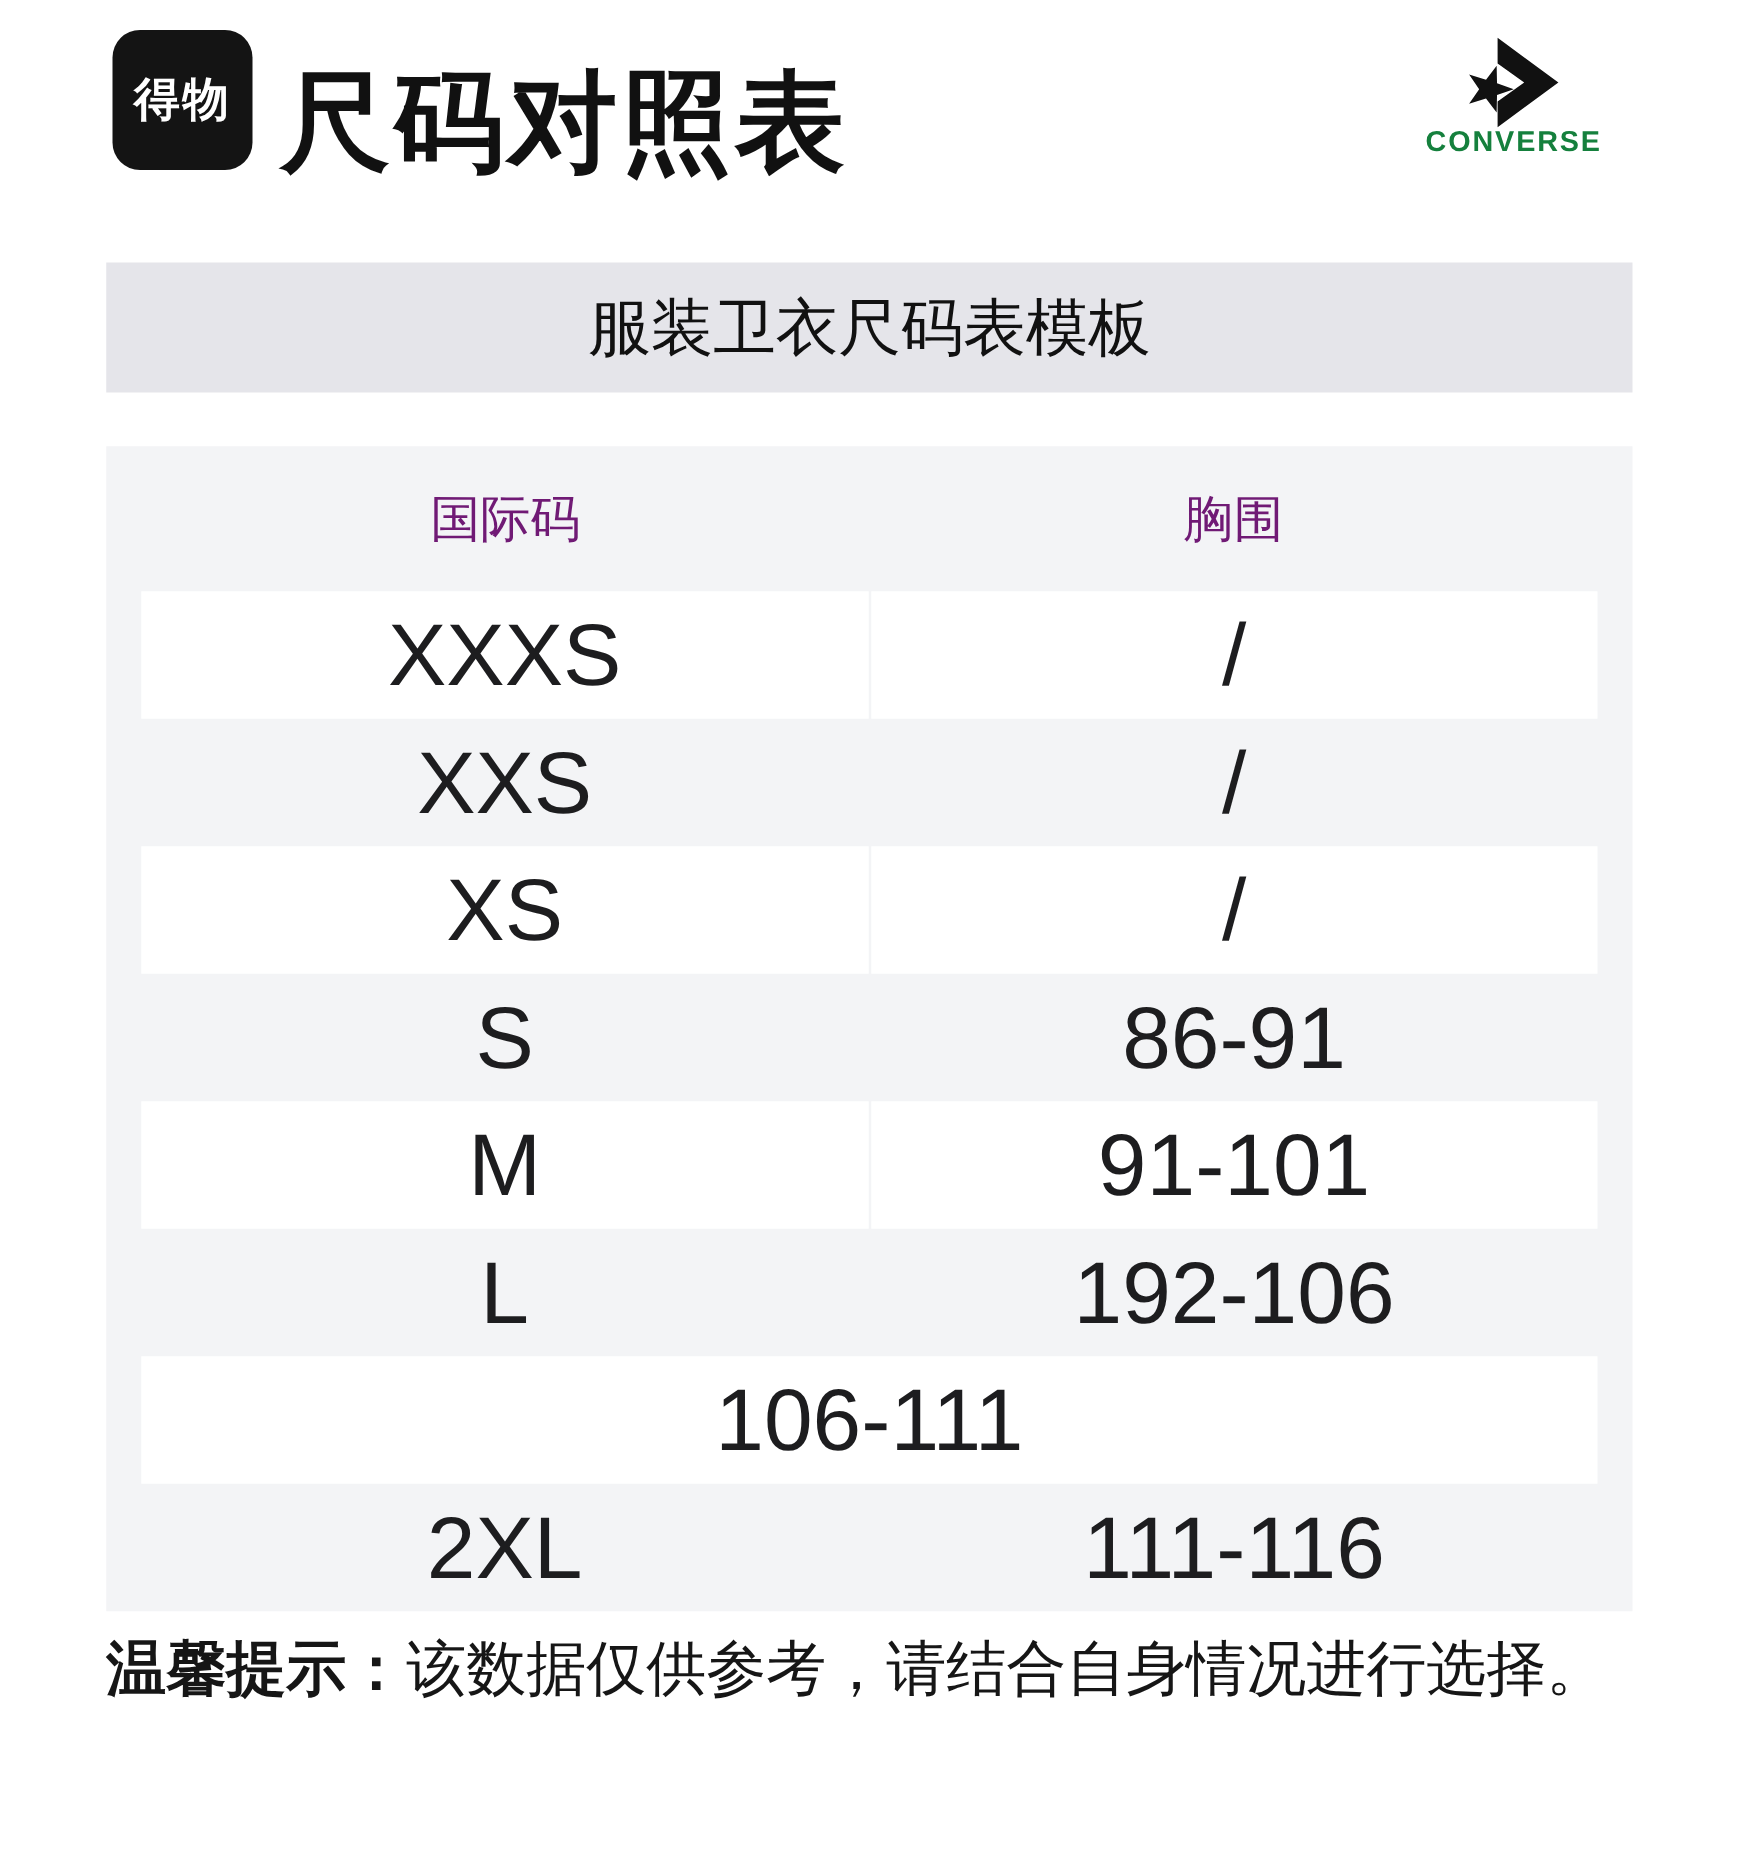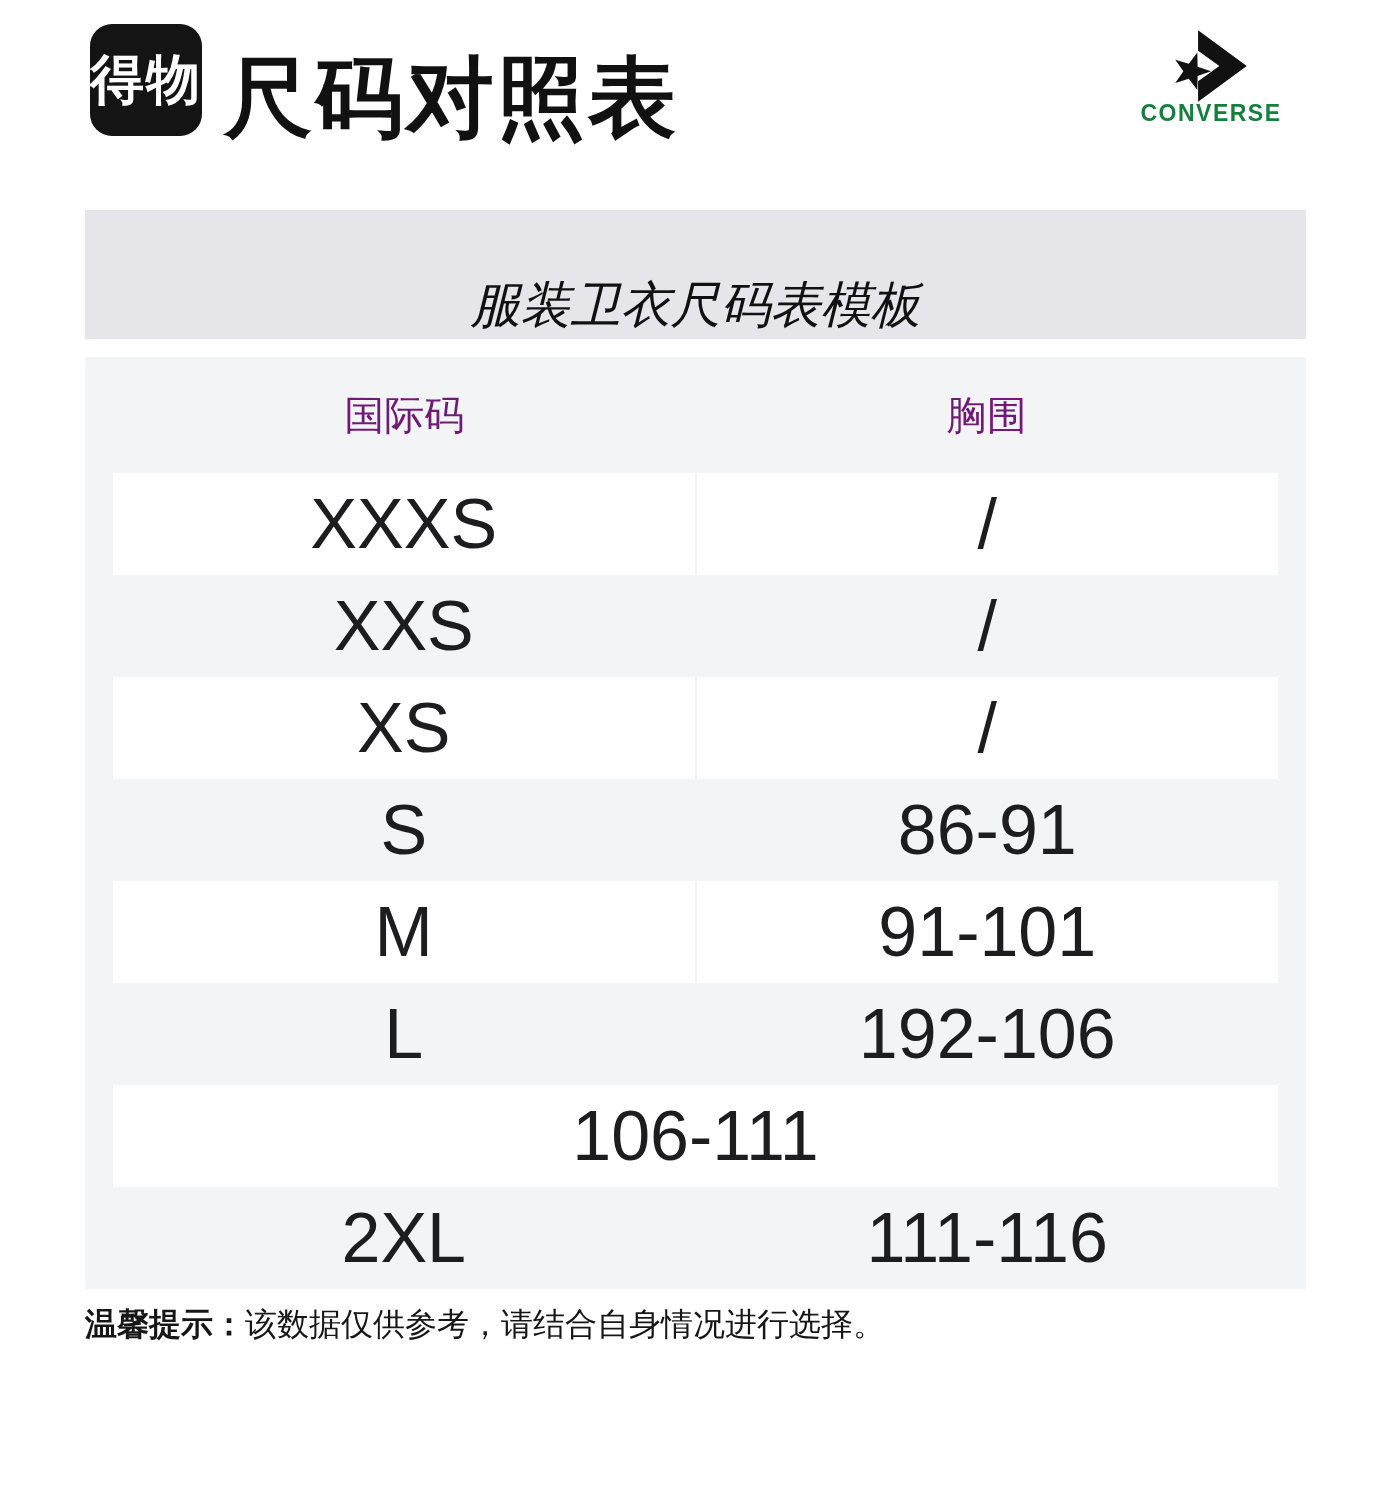--- a/index.html
+++ b/index.html
@@ -22,21 +22,21 @@
     left: 90px;
     top: 24px;
     width: 112px;
     height: 112px;
     background: #141414;
     border-radius: 22px;
     display: flex;
     align-items: center;
     justify-content: center;
     color: #ffffff;
-    font-size: 54px;
+    font-size: 37px;
     font-weight: 700;
     letter-spacing: 2px;
   }
   .page-title {
     position: absolute;
     left: 224px;
     top: 50px;
     margin: 0;
     font-size: 88px;
     line-height: 1.1;
@@ -64,28 +64,27 @@
     letter-spacing: 1.5px;
     color: #15803d;
   }
 
   
   .sheet-title-bar {
     position: absolute;
     left: 85px;
     top: 210px;
     width: 1221px;
-    height: 129px;
+    height: 104px;
     background: #e5e5ea;
     display: flex;
-    align-items: flex-end;
+    align-items: center;
     justify-content: center;
     font-size: 50px;
     color: #111111;
-    font-style: italic;
   }
 
   
   .size-table {
     position: absolute;
     left: 85px;
     top: 357px;
     width: 1221px;
     background: #f3f4f6;
   }
@@ -119,21 +118,21 @@
   .tr--light .td {
     background: #ffffff;
   }
 
   
   .note {
     position: absolute;
     left: 85px;
     top: 1303px;
     margin: 0;
-    font-size: 32px;
+    font-size: 48px;
     color: #161616;
     white-space: nowrap;
   }
   .note b {
     font-weight: 700;
   }
 </style>
 </head>
 <body>
 

